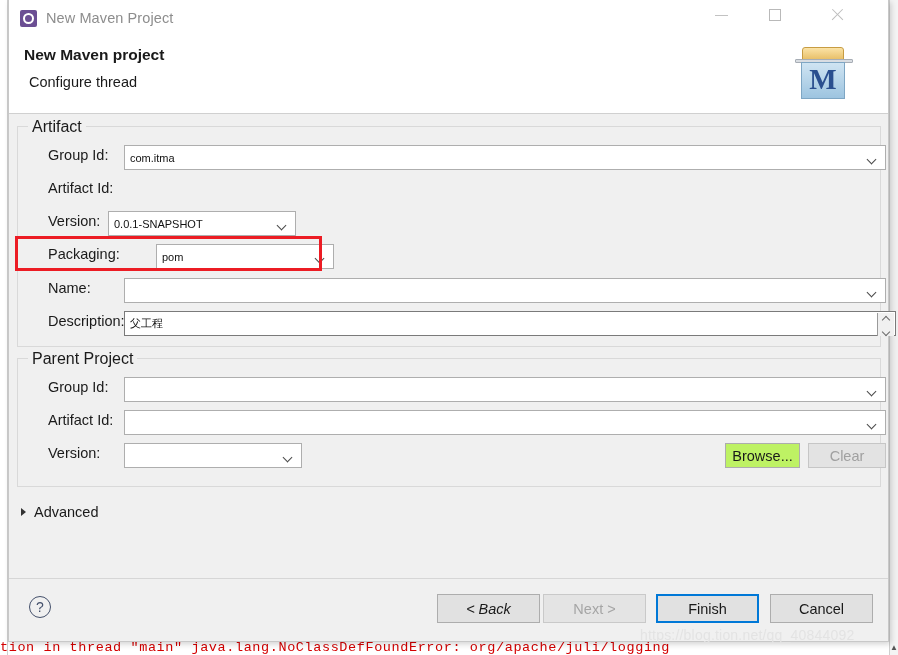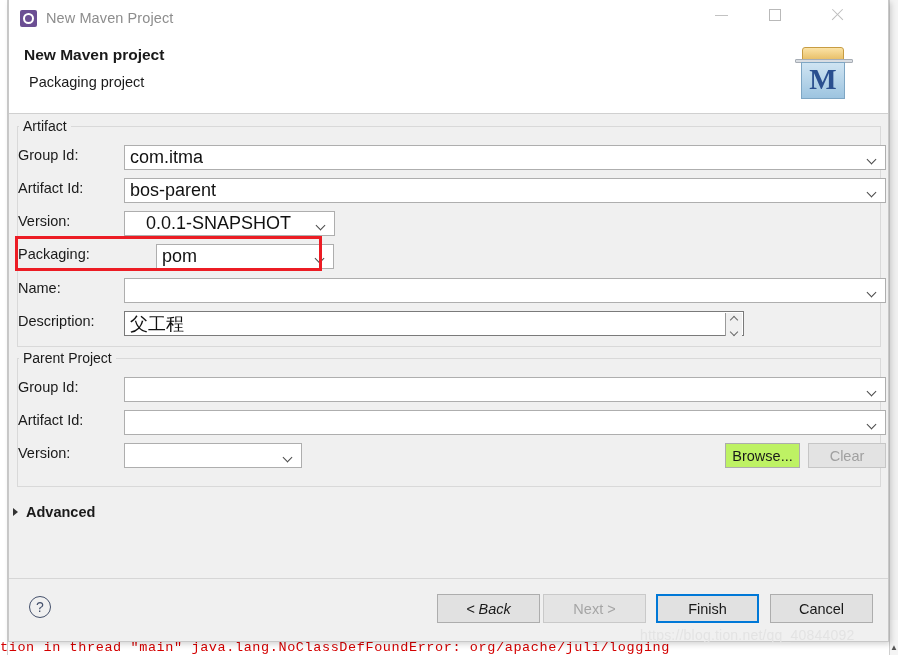--- a/index.html
+++ b/index.html
@@ -174,46 +174,46 @@
     background: #f0f0f0;
   }
 
   
   .groupbox {
     position: absolute;
     border: 1px solid #d9d9d9;
   }
   .groupbox-legend {
     position: absolute;
-    top: -9px; left: 1px;
+    top: -9px; left: 10px;
     padding: 0 4px;
     background: #f0f0f0;
-    font-size: 14px; color: #1a1a1a;
+    font-size: 16px; color: #1a1a1a;
   }
   #gb-artifact { left: 8px; top: 12px; width: 864px; height: 221px; }
   #gb-parent   { left: 8px; top: 244px; width: 864px; height: 129px; }
 
   
   .row { position: absolute; left: 0; height: 26px; }
   .row-label {
-    position: absolute; left: 0; top: 2px;
+    position: absolute; left: 30px; top: 2px;
     font-size: 14.5px; color: #1a1a1a;
     white-space: nowrap;
   }
 
   
   .field {
     position: absolute;
     height: 25px;
     background: #ffffff;
     border: 1px solid #7a7a7a;
     display: flex; align-items: center;
   }
   .field-text {
-    font-size: 18px; color: #111;
+    font-size: 11px; color: #111;
     padding-left: 5px;
     white-space: nowrap;
     overflow: hidden;
   }
   .combo-arrow {
     position: absolute; right: 8px; top: 50%;
     width: 9px; height: 5px;
     margin-top: -2px;
   }
   .combo-arrow::before {
@@ -267,22 +267,22 @@
     height: 25px;
     background: #bef264;
     border: 1px solid #adadad;
     font-size: 14.5px; color: #1a1a1a;
     display: flex; align-items: center; justify-content: center;
   }
   .pushbtn.disabled { color: #a0a0a0; border-color: #c6c6c6; background: #e3e3e3; }
 
   
   #advanced {
-    position: absolute; left: 4px; top: 390px;
-    display: flex; align-items: center; font-weight: bold;
+    position: absolute; left: 12px; top: 390px;
+    display: flex; align-items: center;
   }
   #advanced-triangle {
     width: 0; height: 0;
     border-left: 5px solid #333;
     border-top: 4px solid transparent;
     border-bottom: 4px solid transparent;
     margin-right: 8px;
   }
   #advanced-label { font-size: 14.5px; color: #1a1a1a; }
 
@@ -354,21 +354,21 @@
     <div class="win-btn" id="win-max">
       <span class="win-max-glyph"></span>
     </div>
     <div class="win-btn" id="win-close">
       <span class="win-close-glyph"></span>
     </div>
   </div>
 
   <div id="header">
     <div id="header-title">New Maven project</div>
-    <div id="header-subtitle">Packaging project</div>
+    <div id="header-subtitle">Configure thread</div>
     <div id="maven-icon">
       <div id="maven-lid"></div>
       <div id="maven-bar"></div>
       <div id="maven-body">
         <span id="maven-letter">M</span>
       </div>
     </div>
   </div>
 
   <div id="content">
@@ -379,29 +379,25 @@
       <div class="row" style="top:18px;width:100%;">
         <span class="row-label">Group Id:</span>
         <div class="field combo-flat" style="left:106px;width:762px;">
           <span class="field-text">com.itma</span>
           <span class="combo-arrow"></span>
         </div>
       </div>
 
       <div class="row" style="top:51px;width:100%;">
         <span class="row-label">Artifact Id:</span>
-        <div class="field combo-flat" style="left:106px;width:762px;">
-          <span class="field-text">bos-parent</span>
-          <span class="combo-arrow"></span>
-        </div>
       </div>
 
       <div class="row" style="top:84px;width:100%;">
         <span class="row-label">Version:</span>
-        <div class="field combo-flat" style="left:106px;width:211px;padding-left:16px;">
+        <div class="field combo-flat" style="left:90px;width:188px;">
           <span class="field-text">0.0.1-SNAPSHOT</span>
           <span class="combo-arrow"></span>
         </div>
       </div>
 
       <div class="row" style="top:117px;width:100%;">
         <span class="row-label">Packaging:</span>
         <div class="field combo-flat" style="left:106px;width:178px;margin-left:32px;">
           <span class="field-text">pom</span>
           <span class="combo-arrow"></span>
@@ -411,21 +407,21 @@
       <div class="row" style="top:151px;width:100%;">
         <span class="row-label">Name:</span>
         <div class="field combo-flat" style="left:106px;width:762px;">
           <span class="field-text"></span>
           <span class="combo-arrow"></span>
         </div>
       </div>
 
       <div class="row" style="top:184px;width:100%;">
         <span class="row-label">Description:</span>
-        <div class="field" style="left:106px;width:620px;">
+        <div class="field" style="left:106px;width:772px;">
           <span class="field-text">父工程</span>
           <span class="spinner">
             <span class="spin-up"></span>
             <span class="spin-dn"></span>
           </span>
         </div>
       </div>
     </div>
 
     <div id="packaging-highlight"></div>

